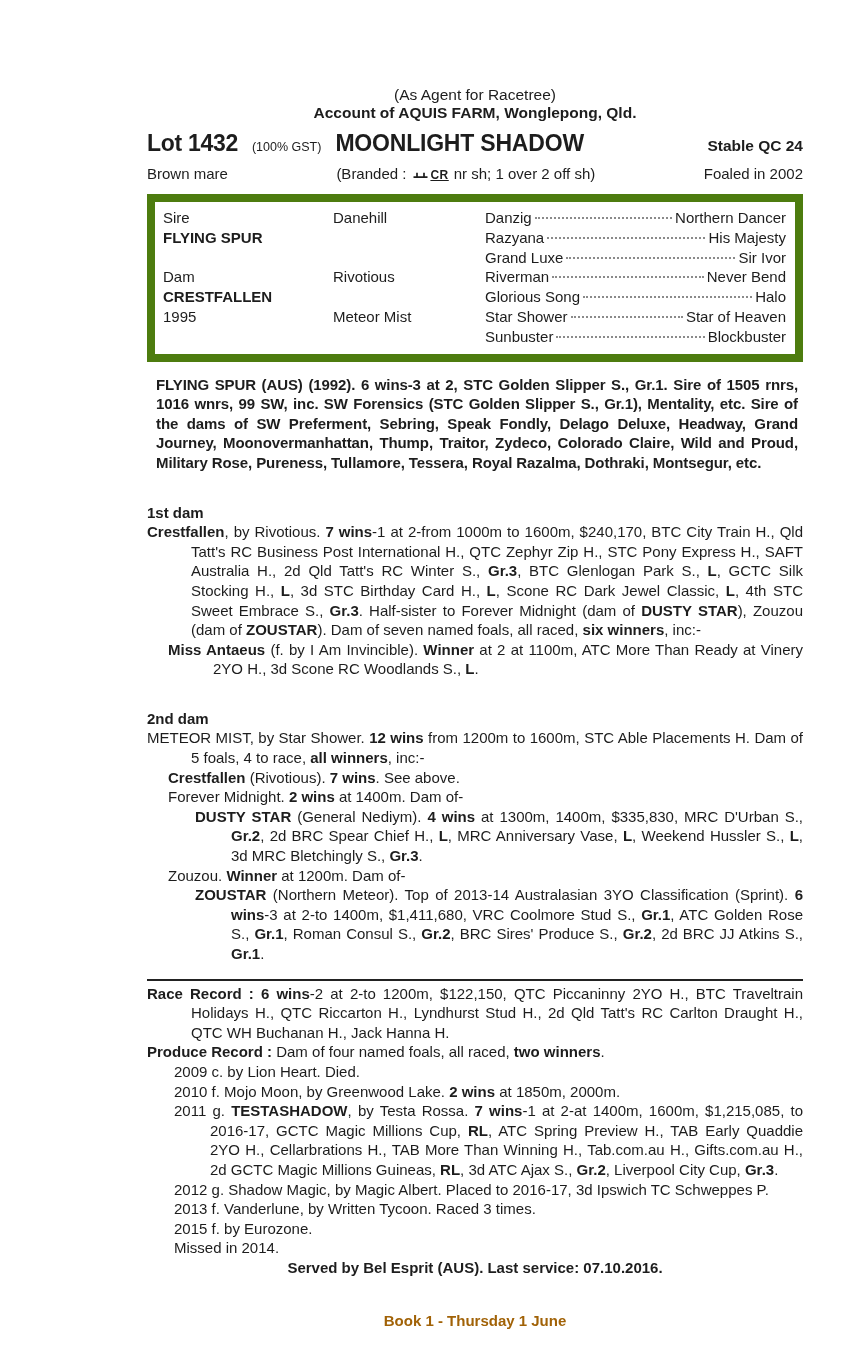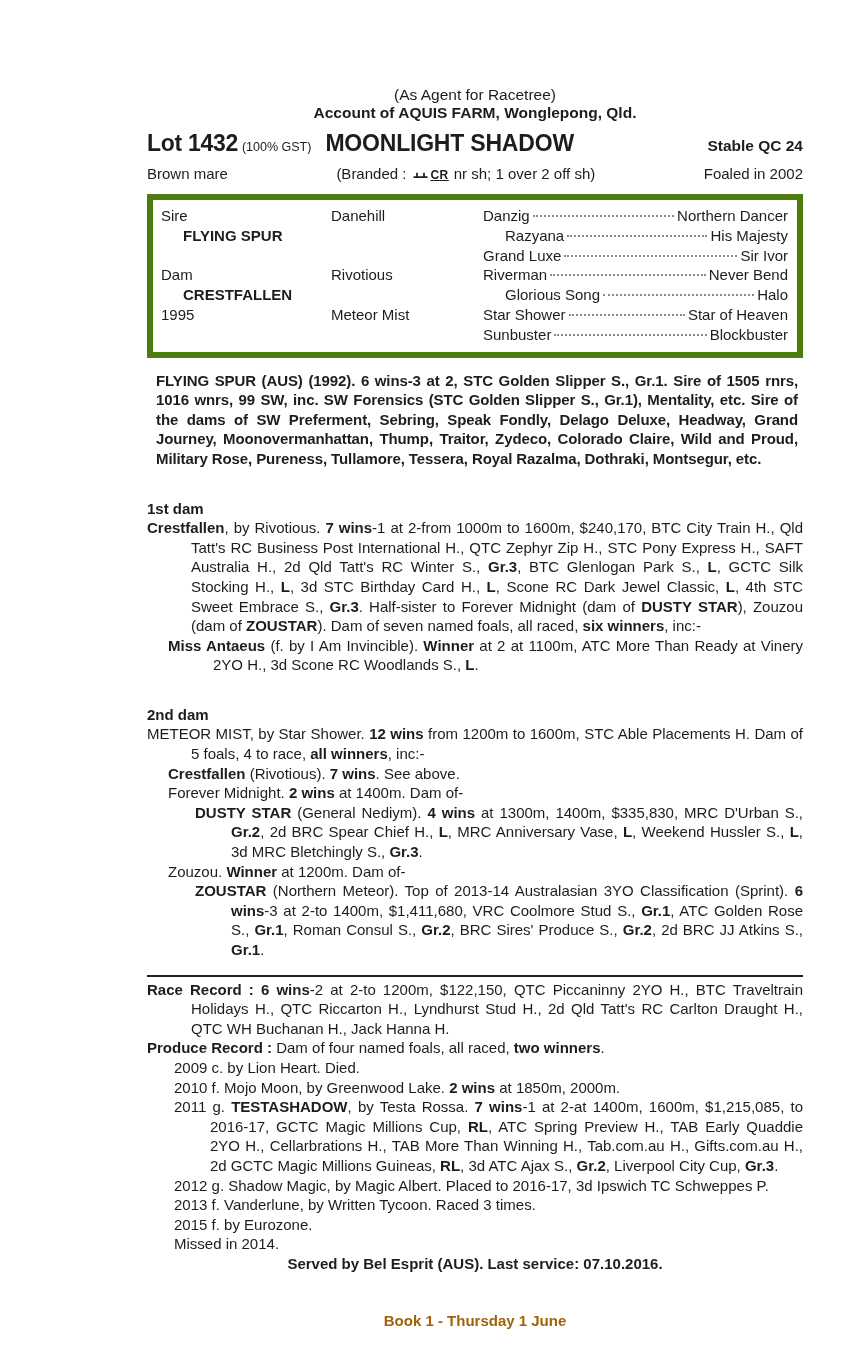--- a/index.html
+++ b/index.html
@@ -7,36 +7,36 @@
     width:860px;height:1356px;position:relative;background:#ffffff;
     color:#1d1d1d;font-family:"Liberation Sans", sans-serif;font-size:15px;
     -webkit-font-smoothing:antialiased;
   }
   .doc{position:absolute;left:147px;top:84px;width:656px;}
   .center{text-align:center;}
   .acct{font-weight:bold;font-size:15.5px;}
   .agent{font-size:15.5px;margin-top:2px;}
   .lotline{display:flex;align-items:baseline;margin-top:8px;white-space:nowrap;}
   .lot{font-size:23px;font-weight:bold;letter-spacing:-0.3px;}
-  .gst{font-size:12.5px;margin-left:4px;}
+  .gst{font-size:12.5px;margin-left:14px;}
   .hname{font-size:23px;font-weight:bold;letter-spacing:-0.2px;margin-left:14px;}
   .stable{font-size:15.5px;font-weight:bold;margin-left:auto;}
   .descline{display:flex;justify-content:space-between;align-items:baseline;margin-top:8px;}
   .brandwrap{display:inline-flex;align-items:baseline;}
   .brandstack{display:inline-flex;flex-direction:row;align-items:center;margin:0 5px;vertical-align:-1px;text-decoration:underline;}
   .brandstack svg{display:block;}
   .brandcr{font-weight:bold;font-size:12px;line-height:11px;letter-spacing:0.5px;}
   
-  .ped-table{border:6px solid #4d7c0f;margin-top:12px;padding:6px 9px 7px 8px;}
+  .ped-table{border:8px solid #4d7c0f;margin-top:12px;padding:6px 9px 7px 8px;}
   .ped-row{display:flex;line-height:19.8px;height:19.8px;align-items:baseline;}
   .ped-c1{width:170px;flex:none;}
   .ped-c2{width:152px;flex:none;}
   .ped-c3{flex:1;display:flex;align-items:baseline;}
   .ped-c3 .leader{flex:1;border-bottom:2px dotted #8a8a8a;margin:0 3px;transform:translateY(-4px);}
-  .bold{font-weight:bold;margin-left:22px;}
+  .bold{font-weight:bold;}
   
   .sire-para{font-weight:bold;text-align:justify;margin:13px 0 0;padding:0 5px 0 9px;line-height:19.6px;letter-spacing:-0.1px;}
   .section-head{font-weight:bold;margin-top:30px;line-height:19.6px;}
   .para{margin:0;text-align:justify;line-height:19.6px;}
   .h0{padding-left:44px;text-indent:-44px;}
   .h1{padding-left:66px;text-indent:-45px;}
   .h2{padding-left:84px;text-indent:-36px;}
   .hy{padding-left:63px;text-indent:-36px;}
   .b{font-weight:bold;}
   .rule{border:none;border-top:2px solid #222;margin:15px 0 3px;}

